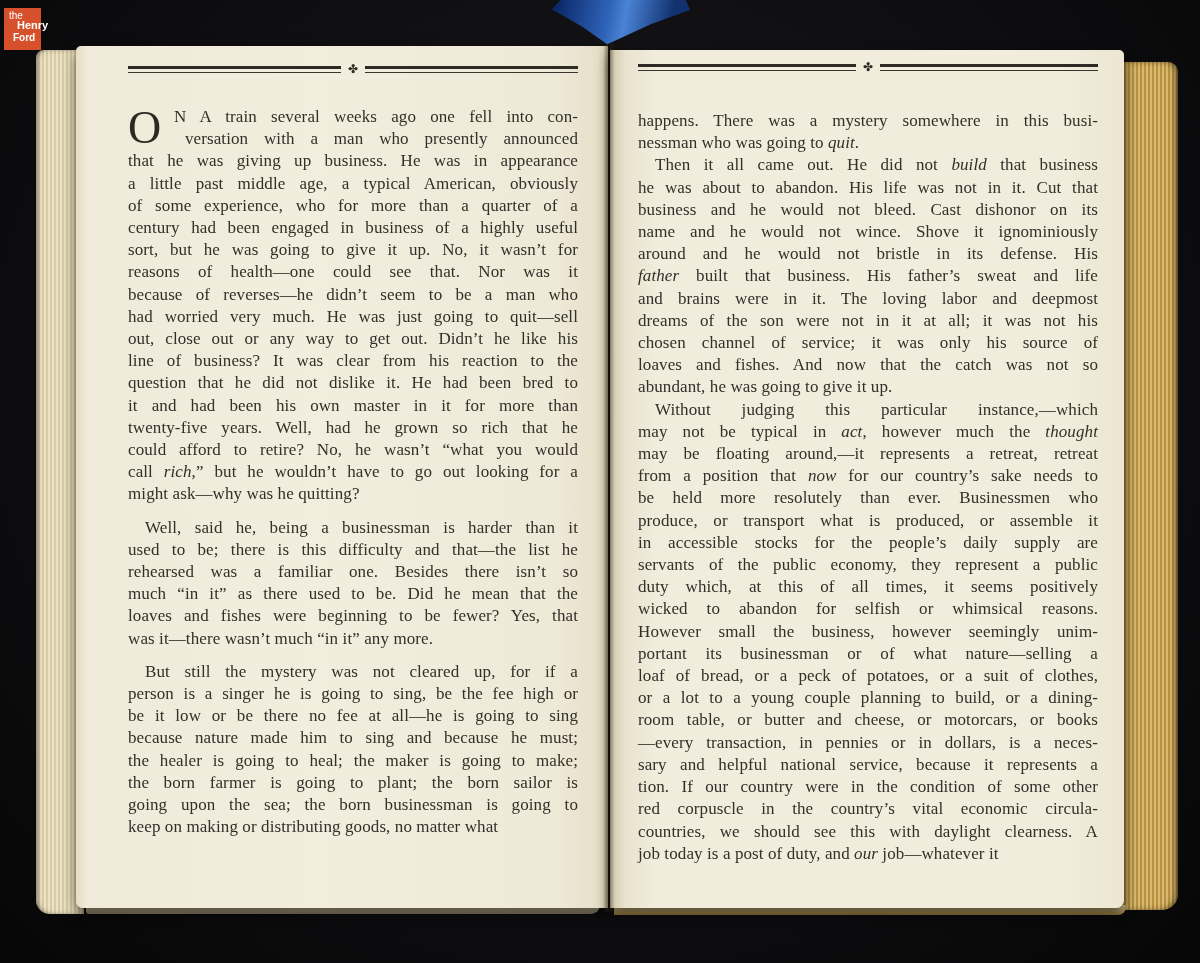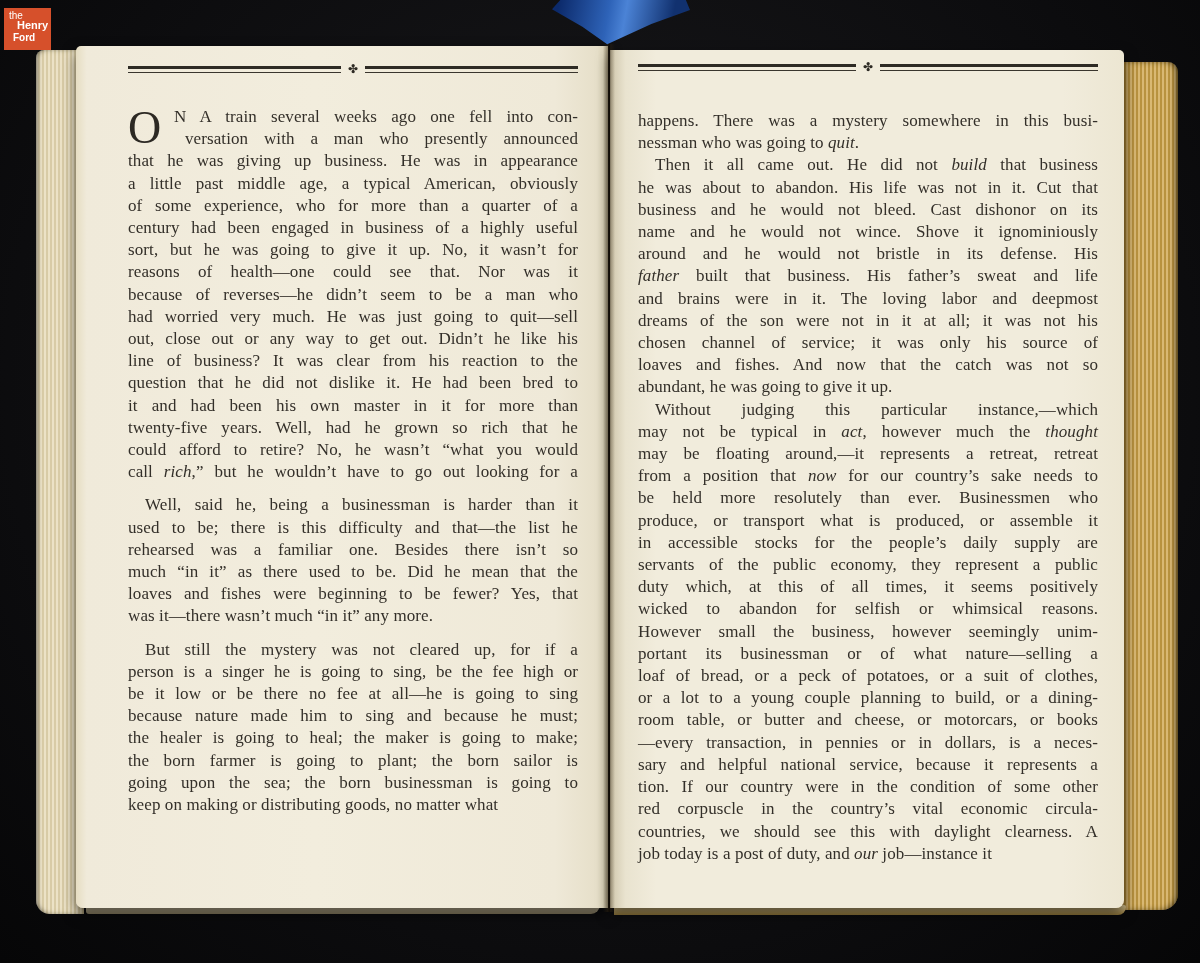--- a/index.html
+++ b/index.html
@@ -54,21 +54,21 @@
 
   
   .ribbon {
     position:absolute; left:552px; top:0; width:138px; height:46px;
     background: linear-gradient(100deg,#0c2a6b 5%,#2e63b8 40%,#4b83d6 52%,#11316f 85%);
     clip-path: polygon(6% 0, 97% 0, 100% 22%, 72% 52%, 40% 96%, 22% 58%, 0 20%);
   }
 
   
   .logo {
-    position:absolute; left:4px; top:8px; width:47px; height:42px;
+    position:absolute; left:4px; top:8px; width:37px; height:42px;
     background:#d6502b; color:#ffffff;
     font-family:"Liberation Sans", sans-serif;
   }
   .logo span { position:absolute; white-space:nowrap; line-height:1; }
   .logo .l1 { left:5px;  top:3px;  font-size:10px; font-weight:normal; }
   .logo .l2 { left:13px; top:12px; font-size:11px; font-weight:bold; }
   .logo .l3 { left:9px;  top:25px; font-size:10px; font-weight:bold; }
 
   
   .head-rule { position:absolute; display:flex; align-items:center; gap:7px; height:16px; }
@@ -132,20 +132,21 @@
         <div class="line"><span>reasons of health—one could see that. Nor was it</span></div>
         <div class="line"><span>because of reverses—he didn’t seem to be a man who</span></div>
         <div class="line"><span>had worried very much. He was just going to quit—sell</span></div>
         <div class="line"><span>out, close out or any way to get out. Didn’t he like his</span></div>
         <div class="line"><span>line of business? It was clear from his reaction to the</span></div>
         <div class="line"><span>question that he did not dislike it. He had been bred to</span></div>
         <div class="line"><span>it and had been his own master in it for more than</span></div>
         <div class="line"><span>twenty-five years. Well, had he grown so rich that he</span></div>
         <div class="line"><span>could afford to retire? No, he wasn’t “what you would</span></div>
         <div class="line"><span>call </span><span class="it">rich</span><span>,” but he wouldn’t have to go out looking for a</span></div>
+        <div class="line last"><span>might ask—why was he quitting?</span></div>
       </div>
       <div class="para gap">
         <div class="line ind"><span>Well, said he, being a businessman is harder than it</span></div>
         <div class="line"><span>used to be; there is this difficulty and that—the list he</span></div>
         <div class="line"><span>rehearsed was a familiar one. Besides there isn’t so</span></div>
         <div class="line"><span>much “in it” as there used to be. Did he mean that the</span></div>
         <div class="line"><span>loaves and fishes were beginning to be fewer? Yes, that</span></div>
         <div class="line last"><span>was it—there wasn’t much “in it” any more.</span></div>
       </div>
       <div class="para gap">
@@ -199,21 +200,21 @@
         <div class="line"><span>However small the business, however seemingly unim-</span></div>
         <div class="line"><span>portant its businessman or of what nature—selling a</span></div>
         <div class="line"><span>loaf of bread, or a peck of potatoes, or a suit of clothes,</span></div>
         <div class="line"><span>or a lot to a young couple planning to build, or a dining-</span></div>
         <div class="line"><span>room table, or butter and cheese, or motorcars, or books</span></div>
         <div class="line"><span>—every transaction, in pennies or in dollars, is a neces-</span></div>
         <div class="line"><span>sary and helpful national service, because it represents a</span></div>
         <div class="line"><span>tion. If our country were in the condition of some other</span></div>
         <div class="line"><span>red corpuscle in the country’s vital economic circula-</span></div>
         <div class="line"><span>countries, we should see this with daylight clearness. A</span></div>
-        <div class="line last"><span>job today is a post of duty, and </span><span class="it">our</span><span> job—instance it</span></div>
+        <div class="line last"><span>job today is a post of duty, and </span><span class="it">our</span><span> job—whatever it</span></div>
       </div>
     </div>
 </div>
 
 <div class="gutter"></div>
 <div class="ribbon"></div>
 
 <div class="logo">
   <span class="l1">the</span>
   <span class="l2">Henry</span>

